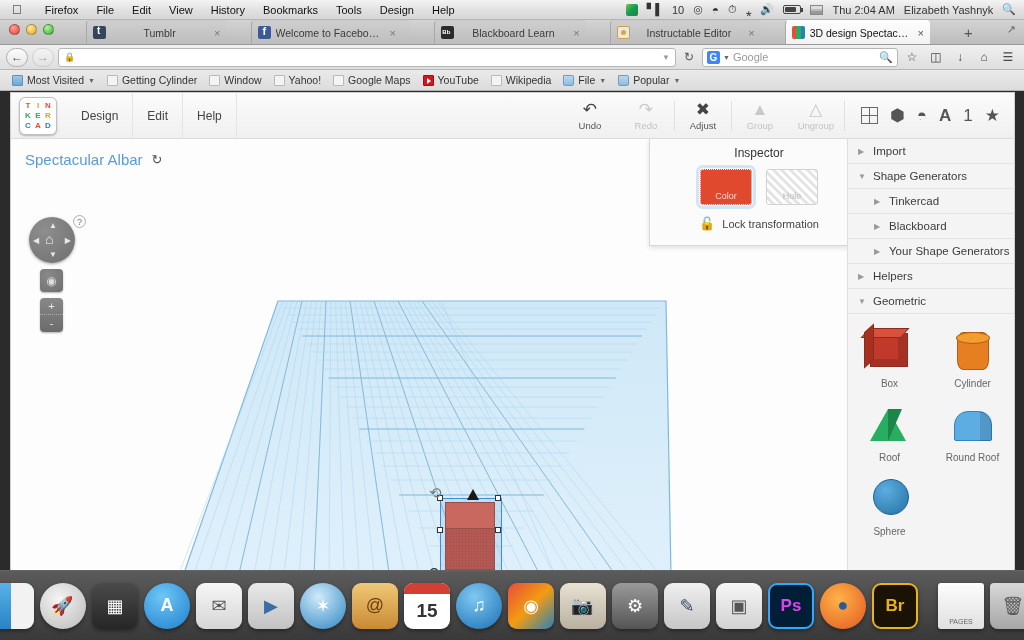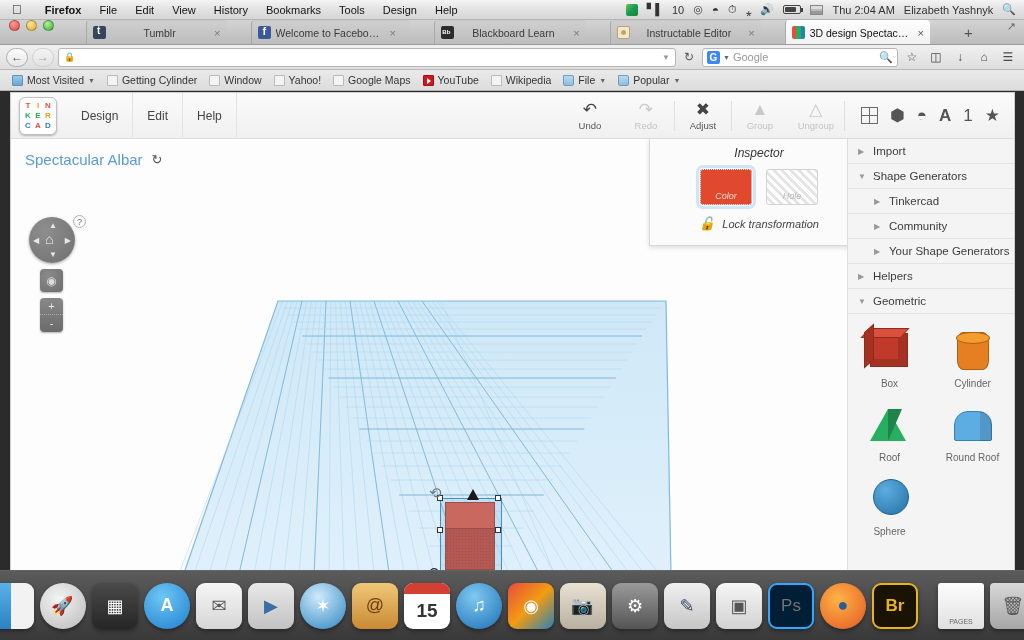--- a/index.html
+++ b/index.html
@@ -13,40 +13,40 @@
 
   
   .menubar {
     position: absolute; top: 0; left: 0; width: 1024px; height: 20px;
     background: linear-gradient(to bottom, #f4f4f4 0%, #e2e2e2 50%, #d6d6d6 100%);
     border-bottom: 1px solid #b4b4b4;
     display: flex; align-items: center; font-size: 11px; color: #111;
   }
   .menubar .apple { margin: 0 14px 0 12px; font-size: 13px; line-height: 1; }
   .menubar .mitem { padding: 0 9px; white-space: nowrap; }
-  .menubar .mitem.bold { font-weight: bold; }
+  .menubar .mitem.bold { font-weight: normal; }
   .menubar .right { margin-left: auto; display: flex; align-items: center; padding-right: 8px; }
   .menubar .right > * { margin-left: 9px; white-space: nowrap; }
   .mb-icon { font-size: 11px; color: #333; display: inline-block; }
   .dropbox-ic { width: 12px; height: 12px; border-radius: 2px;
     background: linear-gradient(135deg,#7bc043 0%, #0f9d58 50%, #2e7d32 100%); }
   .wifi-ic { font-size: 12px; }
   .battery-ic { width: 18px; height: 9px; border: 1px solid #444; border-radius: 2px; position: relative; }
   .battery-ic::after { content:""; position:absolute; right:-3px; top:2px; width:2px; height:4px; background:#444; }
   .battery-ic::before { content:""; position:absolute; left:1px; top:1px; bottom:1px; width:11px; background:#444; border-radius:1px;}
   .flag-ic { width: 13px; height: 10px; background: linear-gradient(to bottom,#ddd 0 33%, #bbb 33% 66%, #999 66%); border:1px solid #888; }
 
   
   .ffwin { position: absolute; top: 20px; left: 0; width: 1024px; height: 72px; }
 
   .tabstrip {
     position: relative; width: 1024px; height: 25px;
     background: linear-gradient(to bottom,#d3d3d3,#bcbcbc);
     border-bottom: 1px solid #9a9a9a;
-    display: flex; align-items: flex-start; gap: 24px;
+    display: flex; align-items: center; gap: 24px;
   }
   .traffic { display: flex; align-items: center; gap: 6px; padding: 0 8px 5px 9px; }
   .tl { width: 11px; height: 11px; border-radius: 50%; border: 1px solid rgba(0,0,0,.28); }
   .tl.r { background: radial-gradient(circle at 35% 30%, #ff9c94, #e04a3f); }
   .tl.y { background: radial-gradient(circle at 35% 30%, #ffe79c, #e0a92a); }
   .tl.g { background: radial-gradient(circle at 35% 30%, #b5f39c, #34ad32); }
 
   .tab {
     position: relative; height: 24px; display: flex; align-items: center;
     padding: 0 6px; font-size: 10.5px; color: #3a3a3a;
@@ -226,21 +226,21 @@
   .snapsel {
     display: flex; align-items: center; gap: 14px; padding: 2px 5px; font-size: 10px; color:#222;
     border: 1px solid #b2b2b2; border-radius: 4px; background: linear-gradient(to bottom,#fdfdfd,#ececec);
   }
   .snapsel .updown { font-size: 8px; color: #555; line-height: 8px; }
 
   
   .inspector {
     position: absolute; left: 638px; top: 0; width: 220px; height: 107px;
     background: #fbfbfb; border: 1px solid #d8d8d8; border-top: none;
-    box-shadow: 0 2px 5px rgba(0,0,0,.12); padding-top: 7px; font-style: italic;
+    box-shadow: 0 2px 5px rgba(0,0,0,.12); padding-top: 7px;
   }
   .insp-title { text-align: center; font-size: 12px; color: #333; margin-bottom: 9px; }
   .insp-row { display: flex; align-items: center; justify-content: center; gap: 14px; position: relative; }
   .sw {
     width: 52px; height: 36px; border-radius: 3px; position: relative;
     display: flex; align-items: flex-end; justify-content: center; padding-bottom: 3px;
     font-size: 9px;
   }
   .sw.color { background: #e0492d; border: 1px dotted #fff; color: #ffd9d0;
     outline: 3px solid #cfe6f6; outline-offset: 1px; }
@@ -311,21 +311,21 @@
   .d-facetime { background: linear-gradient(to bottom,#e9e9e9,#c2c2c2); }
   .d-safari { background: radial-gradient(circle at 40% 30%,#cfeafb,#2e86c1); border-radius:50%; }
   .d-contacts { background: linear-gradient(to bottom,#f0c878,#c98a33); }
   .d-calendar { background: #fff; justify-content: center; }
   .d-itunes { background: radial-gradient(circle at 40% 30%,#7fc9f2,#1b6fb5); border-radius:50%; }
   .d-photos { background: linear-gradient(135deg,#e74c3c,#f39c12,#2980b9); }
   .d-iphoto { background: linear-gradient(to bottom,#e8e2d2,#b9b0a0); }
   .d-prefs { background: linear-gradient(to bottom,#9a9a9a,#545454); }
   .d-ink { background: linear-gradient(to bottom,#f0f0f0,#c6c6c6); }
   .d-preview { background: linear-gradient(to bottom,#f6f6f6,#d2d2d2); }
-  .d-ps { background: #001e36; border:2px solid #31a8ff; color:#737373; font-weight:normal; font-size:17px;}
+  .d-ps { background: #001e36; border:2px solid #31a8ff; color:#d946ef; font-weight:bold; font-size:17px;}
   .d-ff { background: radial-gradient(circle at 40% 35%,#ffb347,#e25822); border-radius:50%; }
   .d-br { background: #1a1205; border:2px solid #e8b41a; color:#e8b41a; font-weight:bold; font-size:17px;}
   .d-pages { background: linear-gradient(to bottom,#fdfdfd,#e0e0e0); color:#666; font-size:7px;
     align-items:flex-end; padding-bottom:4px; border-radius:3px;}
   .d-trash { background: linear-gradient(to bottom,#d8d8d8,#a6a6a6); border-radius:4px 4px 8px 8px; }
 </style>
 </head>
 <body>
 
 <div id="screen">
@@ -677,21 +677,21 @@
         <div class="sb-row">
           <span class="tri">▼</span>
           <span>Shape Generators</span>
         </div>
         <div class="sb-row sub">
           <span class="tri">▶</span>
           <span>Tinkercad</span>
         </div>
         <div class="sb-row sub">
           <span class="tri">▶</span>
-          <span>Community</span>
+          <span>Blackboard</span>
         </div>
         <div class="sb-row sub">
           <span class="tri">▶</span>
           <span>Your Shape Generators</span>
         </div>
         <div class="sb-row">
           <span class="tri">▶</span>
           <span>Helpers</span>
         </div>
         <div class="sb-row">

